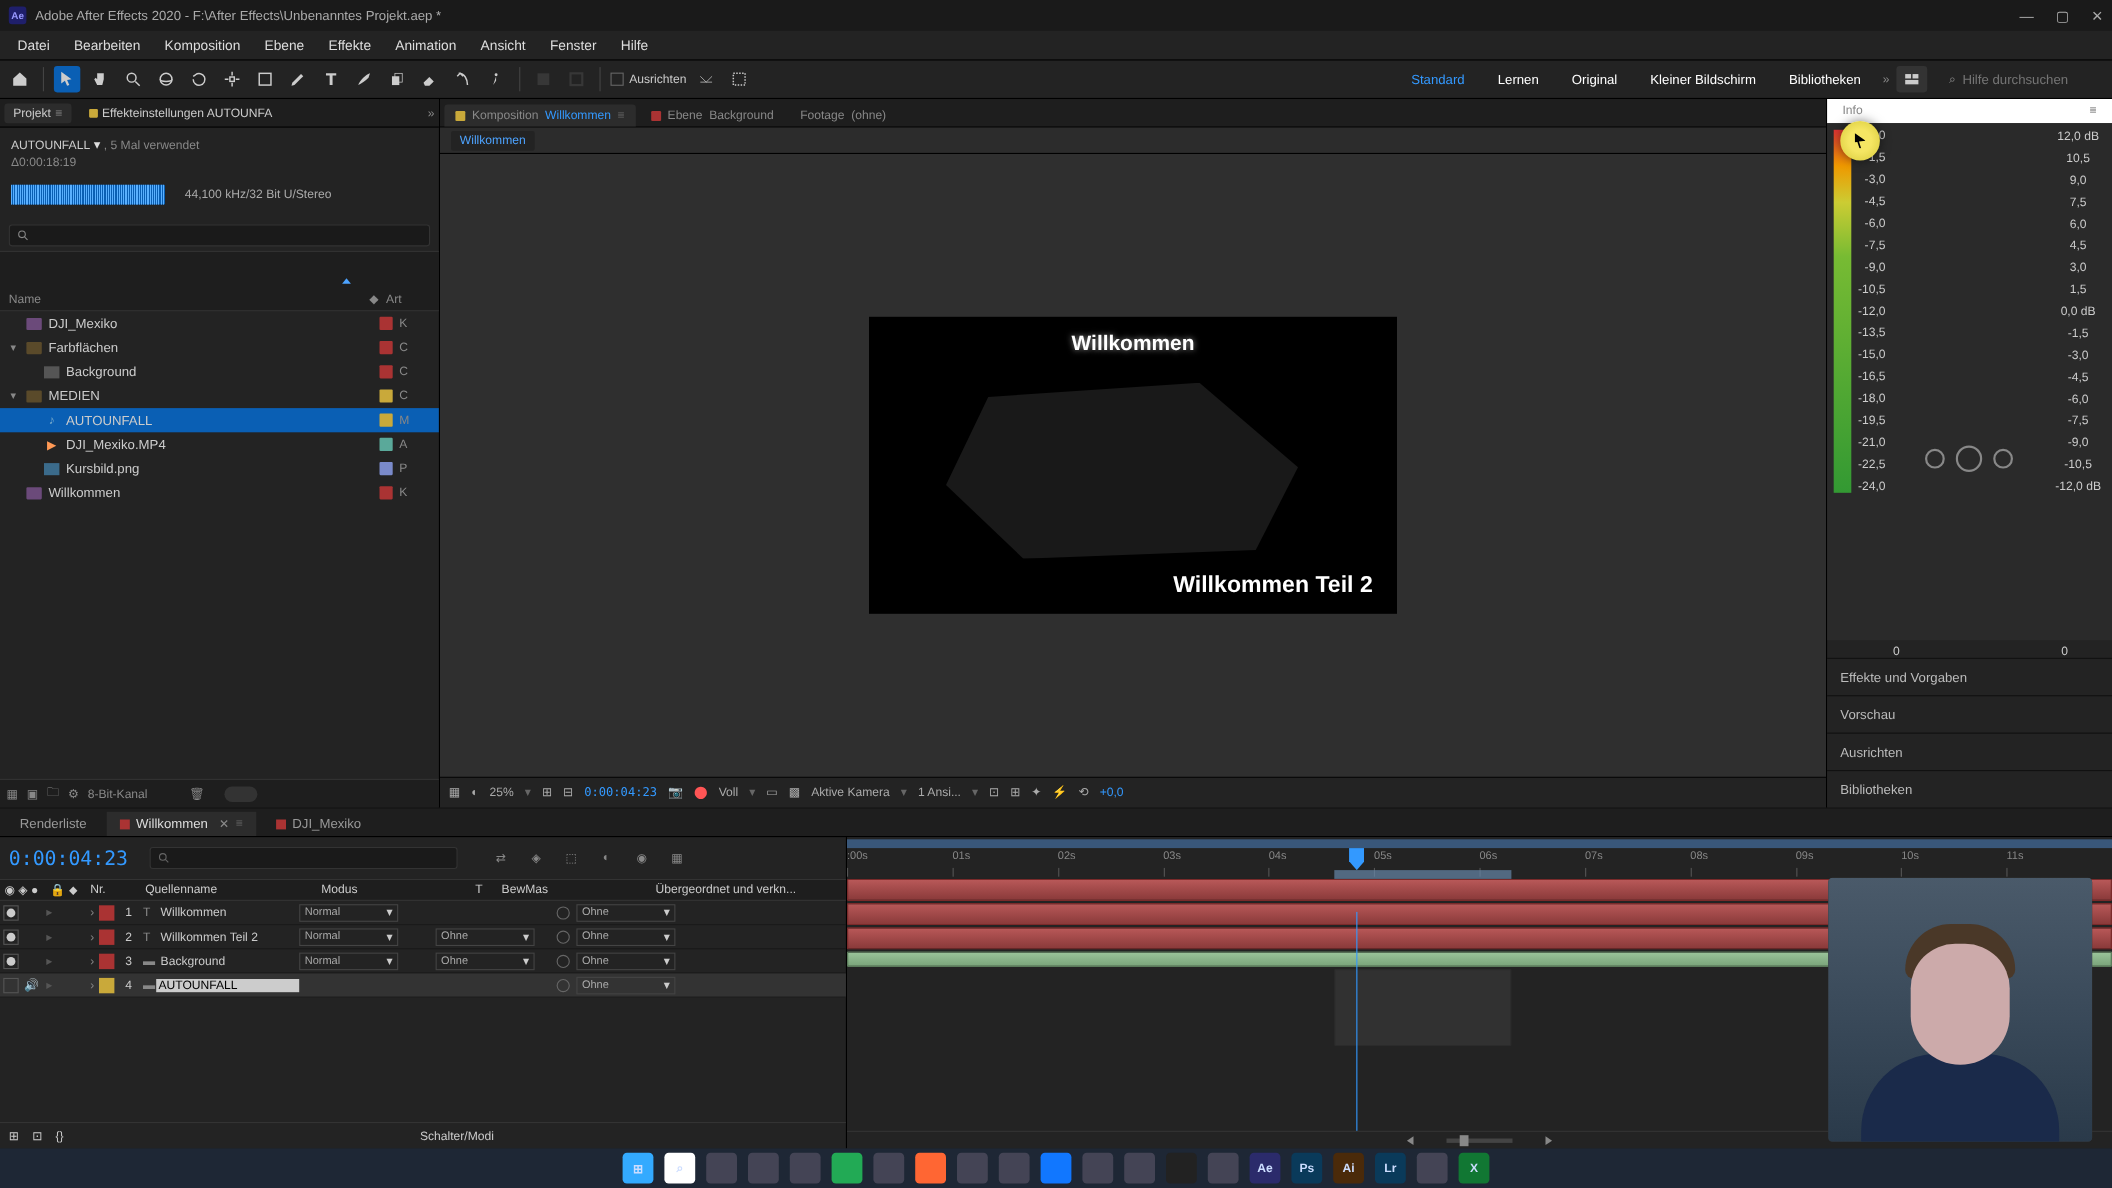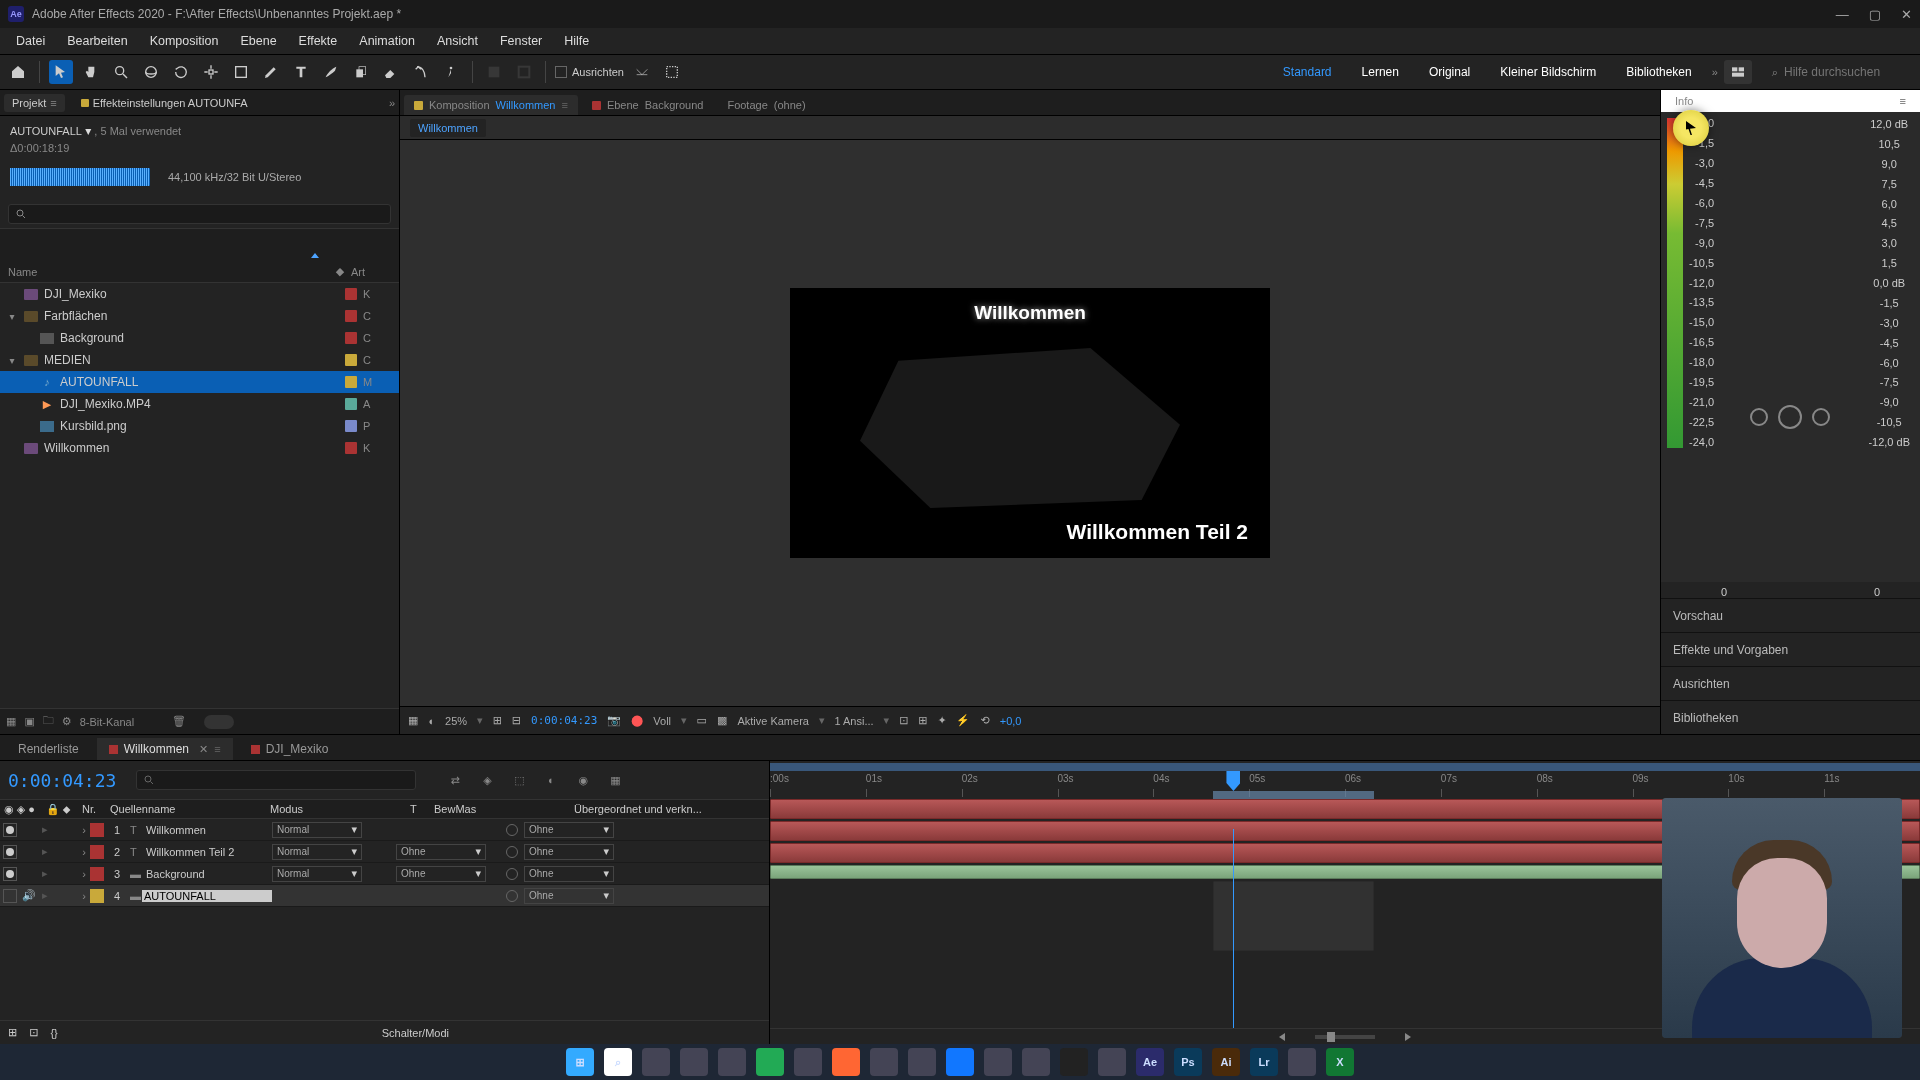--- a/index.html
+++ b/index.html
@@ -104,21 +104,21 @@
 .tl-time-row{height:38px;display:flex;align-items:center;padding:0 8px;gap:10px;}
 .timecode{font-size:18px;color:#3399ff;font-family:monospace;}
 .tl-search{width:280px;height:20px;background:#1a1a1a;border:1px solid #333;border-radius:3px;display:flex;align-items:center;padding:0 6px;margin-left:10px;}
 .tl-btns{display:flex;gap:10px;margin-left:18px;}
 .tl-btns .b{width:22px;height:22px;display:flex;align-items:center;justify-content:center;color:#888;}
 .tl-hdr{height:20px;display:flex;align-items:center;border-top:1px solid #333;border-bottom:1px solid #333;background:#1e1e1e;font-size:10px;color:#888;}
 .hc{padding:0 4px;}
 .hc.eye{width:42px;}
 .hc.lock{width:36px;}
 .hc.n{width:28px;}
-.hc.src{width:160px;}
+.hc.src{width:160px;margin-left:22px;}
 .hc.mode{width:140px;}
 .hc.t{width:24px;}
 .hc.bm{width:140px;}
 .hc.par{width:170px;}
 .layer-row{height:22px;display:flex;align-items:center;border-bottom:1px solid #1a1a1a;}
 .layer-row.sel{background:#333;}
 .eye-c{width:14px;height:14px;border:1px solid #555;margin:0 3px;position:relative;}
 .eye-c.on::after{content:"";position:absolute;inset:2px;border-radius:50%;background:#ccc;}
 .lr .cell{padding:0 4px;font-size:11px;}
 .lr-eye{width:42px;display:flex;}
@@ -550,22 +550,22 @@
           <span>-9,0</span>
           <span>-10,5</span>
           <span>-12,0 dB</span>
         </div>
     </div>
     <div class="zero-row">
         <span>0</span>
         <span>0</span>
       </div>
     <div id="accordion">
+        <div class="acc-item">Effekte und Vorgaben</div>
         <div class="acc-item">Vorschau</div>
-        <div class="acc-item">Effekte und Vorgaben</div>
         <div class="acc-item">Ausrichten</div>
         <div class="acc-item">Bibliotheken</div>
       </div>
   </div>
 </div>
 
 <div class="timeline">
   <div class="tl-tabs" id="tltabs">
       <div class="tltab">Renderliste</div>
       <div class="tltab active"><span class="sq" style="width:9px;height:9px;background:#aa3333;display:inline-block;"></span>Willkommen<span class="x">✕</span> <span style="color:#666">≡</span></div>

